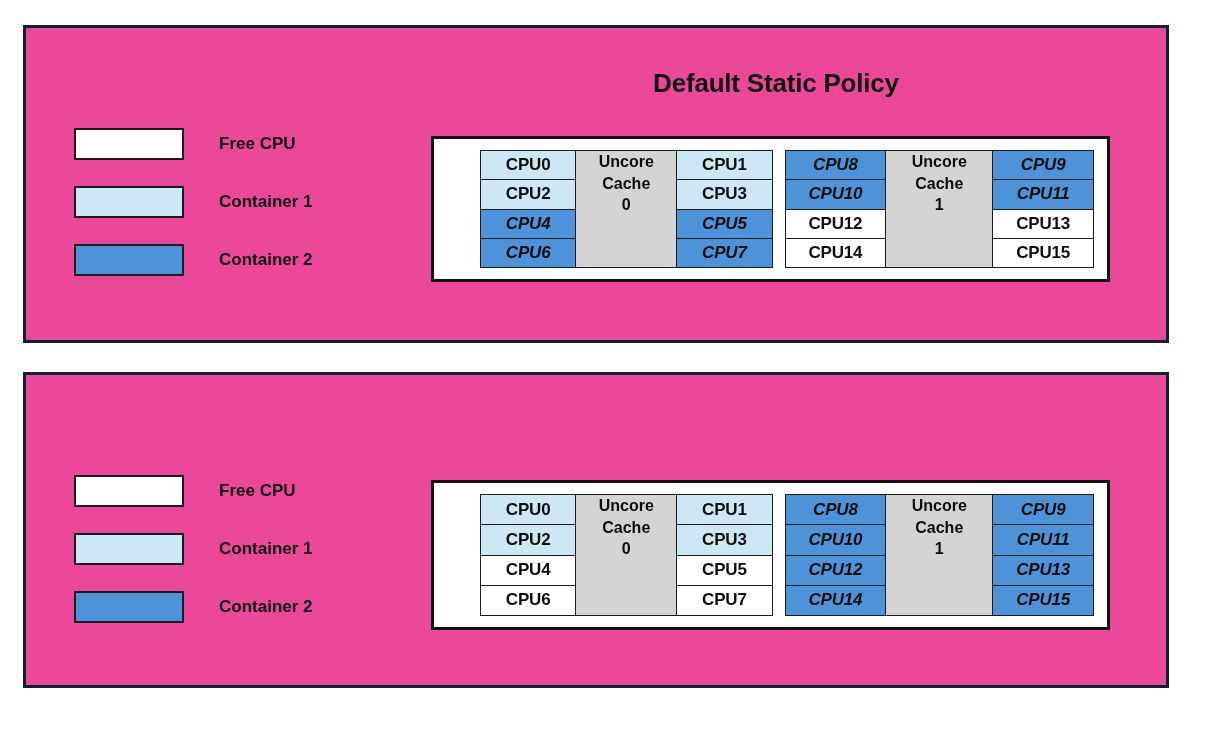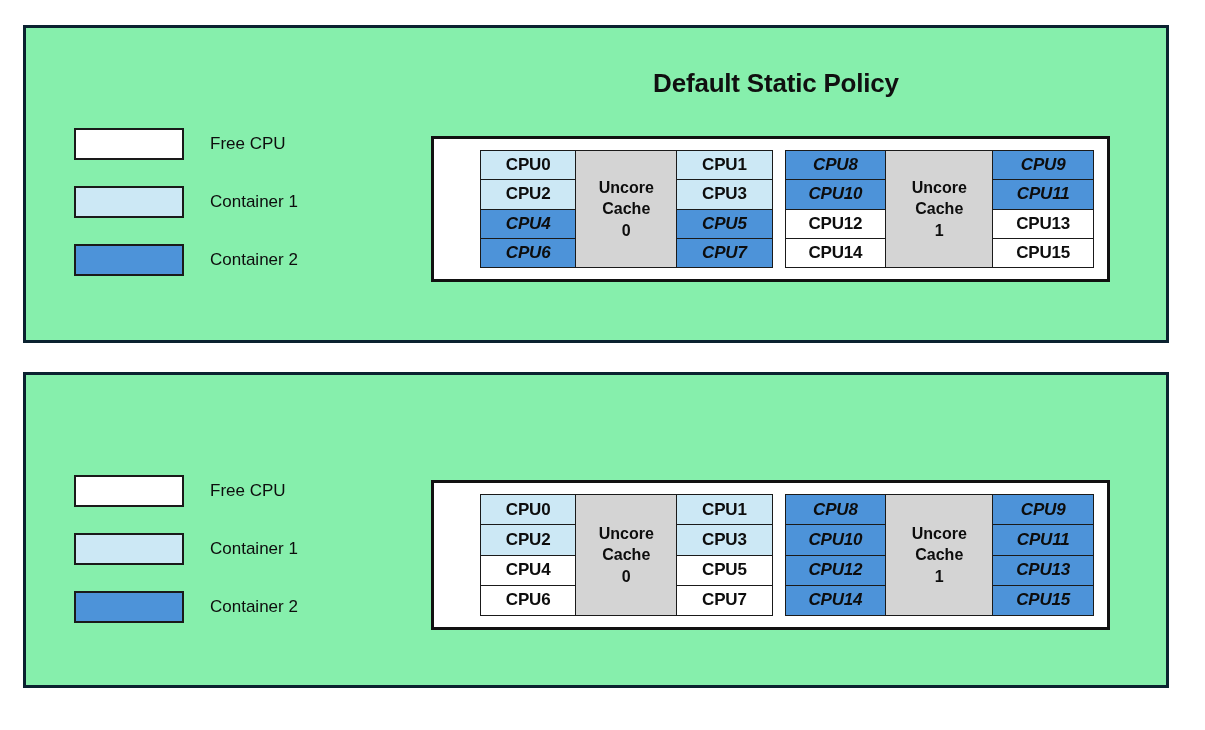--- a/index.html
+++ b/index.html
@@ -14,21 +14,21 @@
     font-family: "Liberation Sans", sans-serif;
     overflow: hidden;
   }
 
   .panel {
     position: absolute;
     left: 23px;
     width: 1146px;
     border: 3px solid #0b2230;
     box-sizing: border-box;
-    background: #86efac;
+    background: #ec4899;
   }
   #panel-0 { top: 25px;  height: 318px; }
   #panel-1 { top: 372px; height: 316px; }
 
   .panel-title {
     position: absolute;
     top: 0;
     left: 380px;
     width: 740px;
     text-align: center;
@@ -52,23 +52,23 @@
     margin-bottom: 26px;
   }
   .legend-swatch {
     width: 110px;
     height: 32px;
     border: 2px solid #1a1a1a;
     box-sizing: border-box;
     flex: 0 0 auto;
   }
   .legend-label {
-    margin-left: 26px;
+    margin-left: 35px;
     font-size: 17px;
-    font-weight: normal;
+    font-weight: bold;
     color: #0d0d0d;
     white-space: nowrap;
   }
 
   
   .diagram {
     position: absolute;
     border: 3px solid #111111;
     background: #ffffff;
     box-sizing: border-box;
@@ -95,21 +95,21 @@
     flex: 1 1 auto;
   }
   .cache-block {
     flex: 0 0 auto;
     background: #d4d4d4;
     border-left: 1px solid #1a1a1a;
     border-right: 1px solid #1a1a1a;
     display: flex;
     flex-direction: column;
     align-items: center;
-    justify-content: center;
+    justify-content: flex-start;
     box-sizing: border-box;
   }
   .socket-0 .cache-block { width: 102px; }
   .socket-1 .cache-block { width: 108px; }
   .cache-line {
     font-size: 16px;
     font-weight: bold;
     color: #0d0d0d;
     line-height: 1.35;
   }

